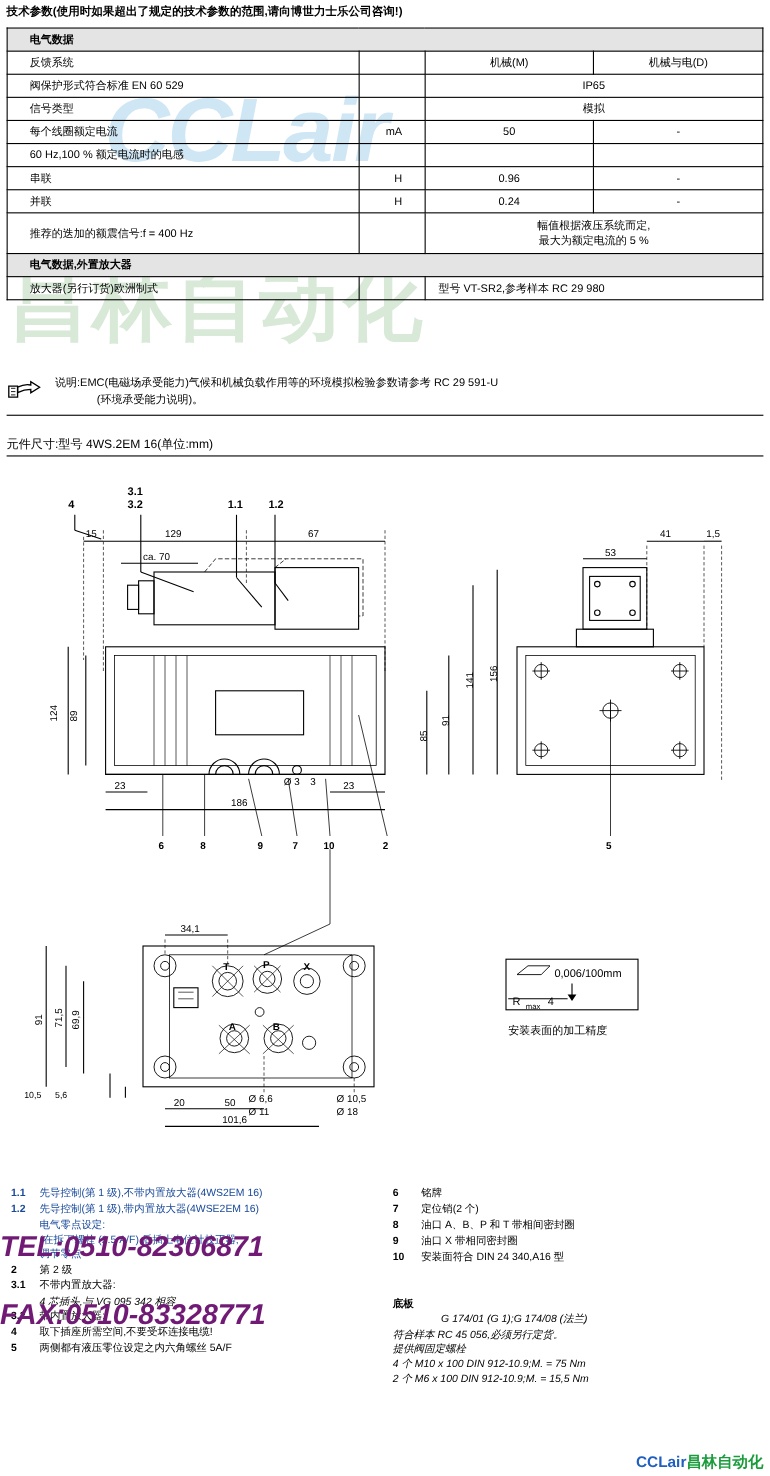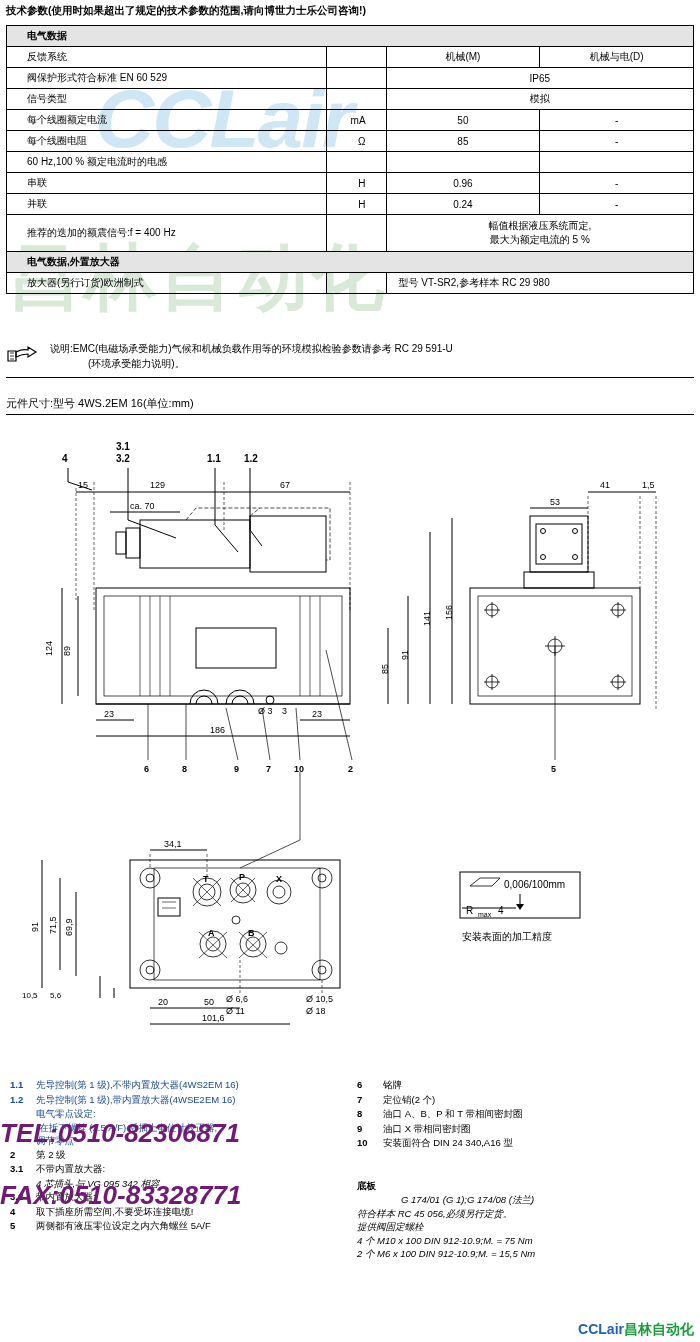--- a/index.html
+++ b/index.html
@@ -221,26 +221,20 @@
       </tr>
       <tr>
         <td class="rowlbl">信号类型</td>
         <td class="unit"></td>
         <td class="c" colspan="2">模拟</td>
       </tr>
       <tr>
         <td class="rowlbl">每个线圈额定电流</td>
         <td class="unit">mA</td>
         <td class="c">50</td>
-        <td class="c">-</td>
-      </tr>
-      <tr>
-        <td class="rowlbl">每个线圈电阻</td>
-        <td class="unit">Ω</td>
-        <td class="c">85</td>
         <td class="c">-</td>
       </tr>
       <tr>
         <td class="rowlbl">60 Hz,100 % 额定电流时的电感</td>
         <td class="unit"></td>
         <td class="c"></td>
         <td class="c"></td>
       </tr>
       <tr>
         <td class="sub-ind">串联</td>

